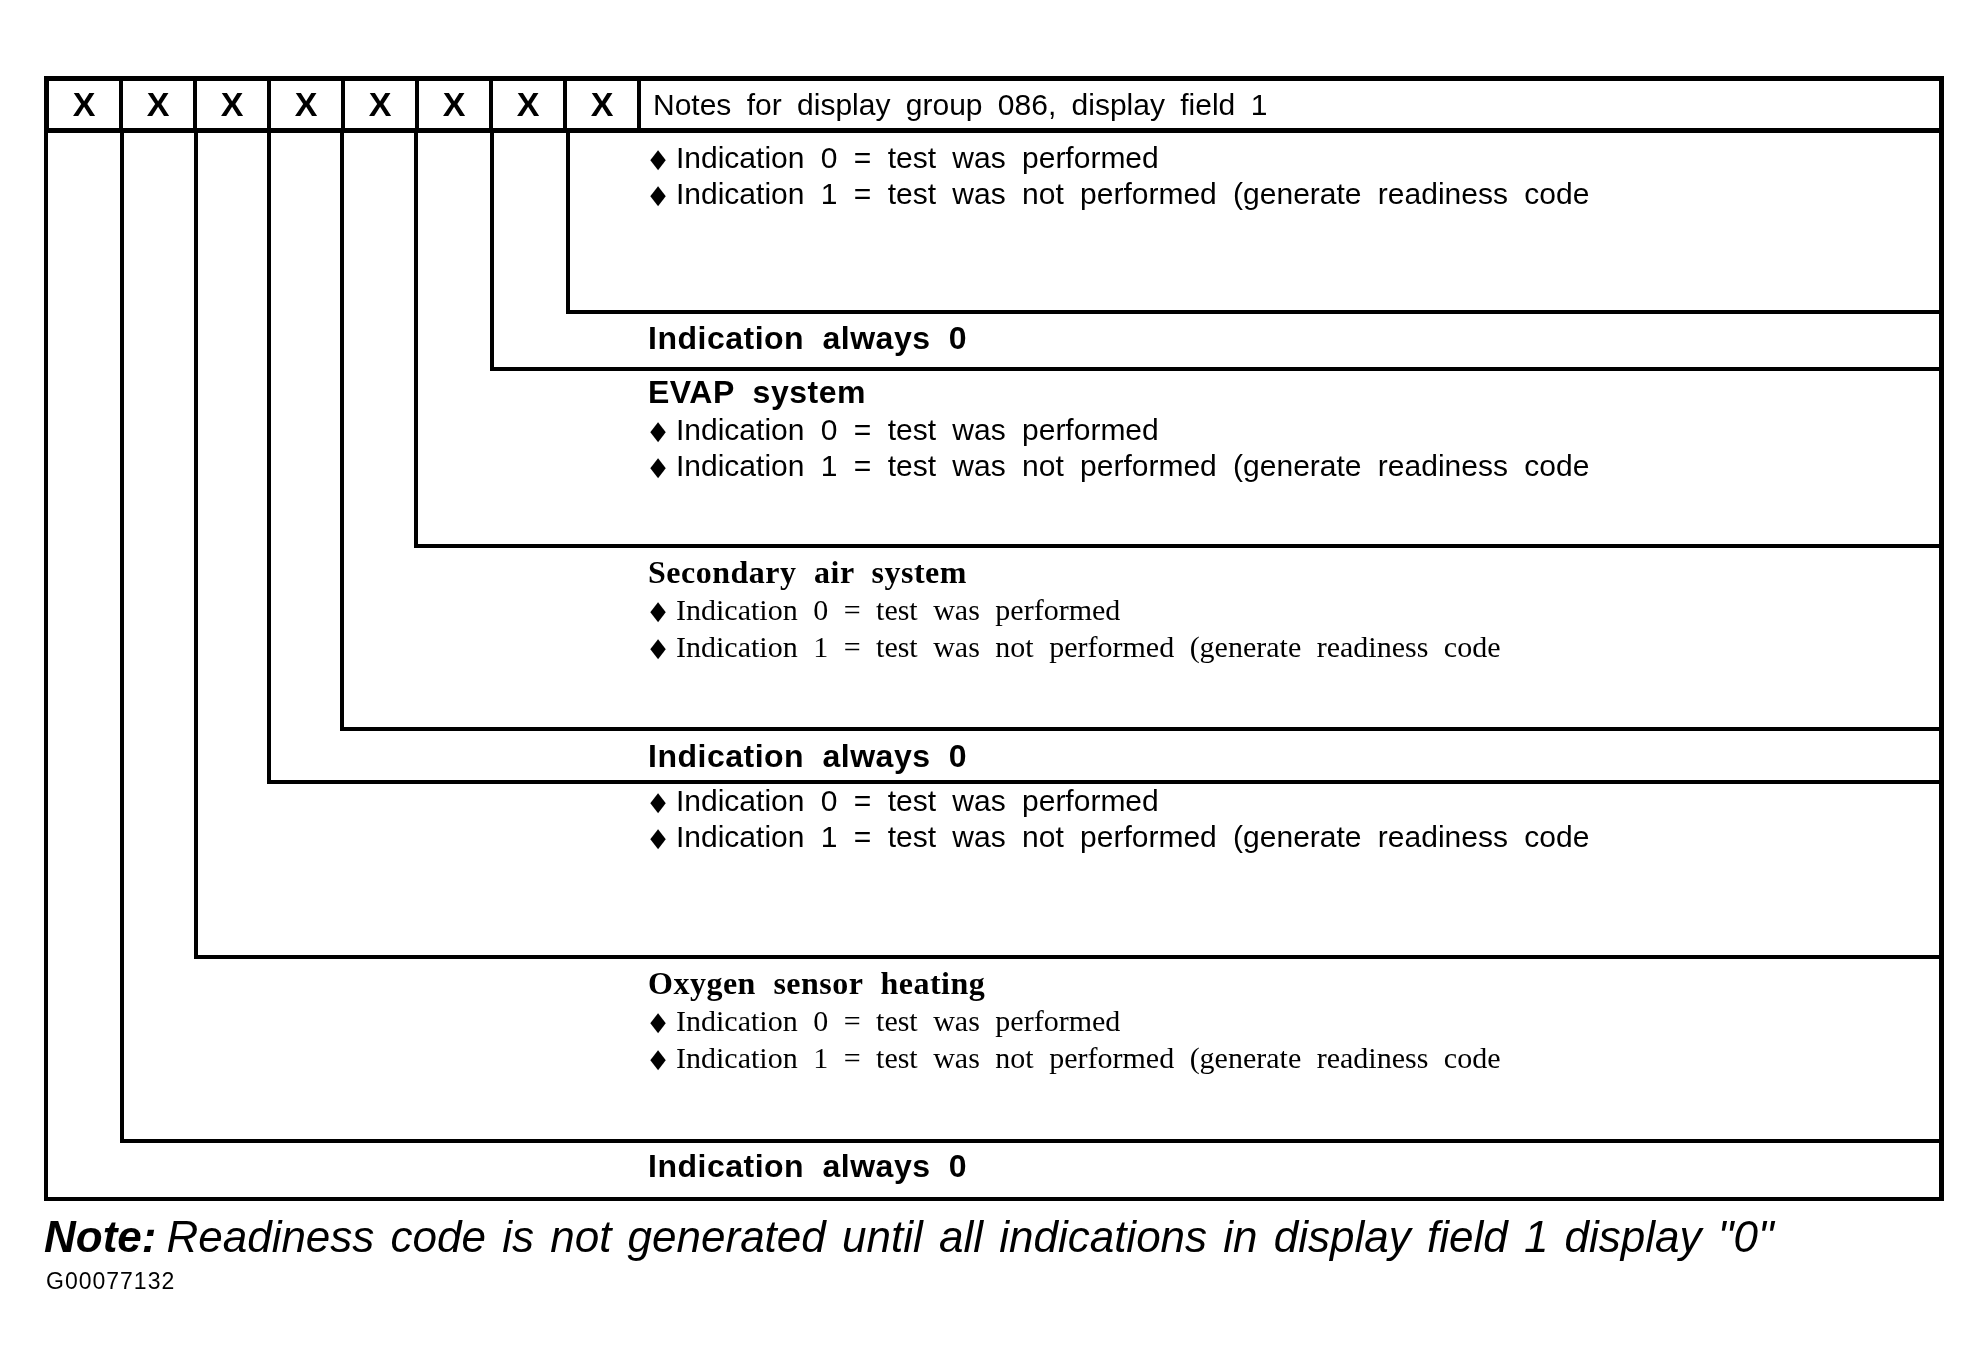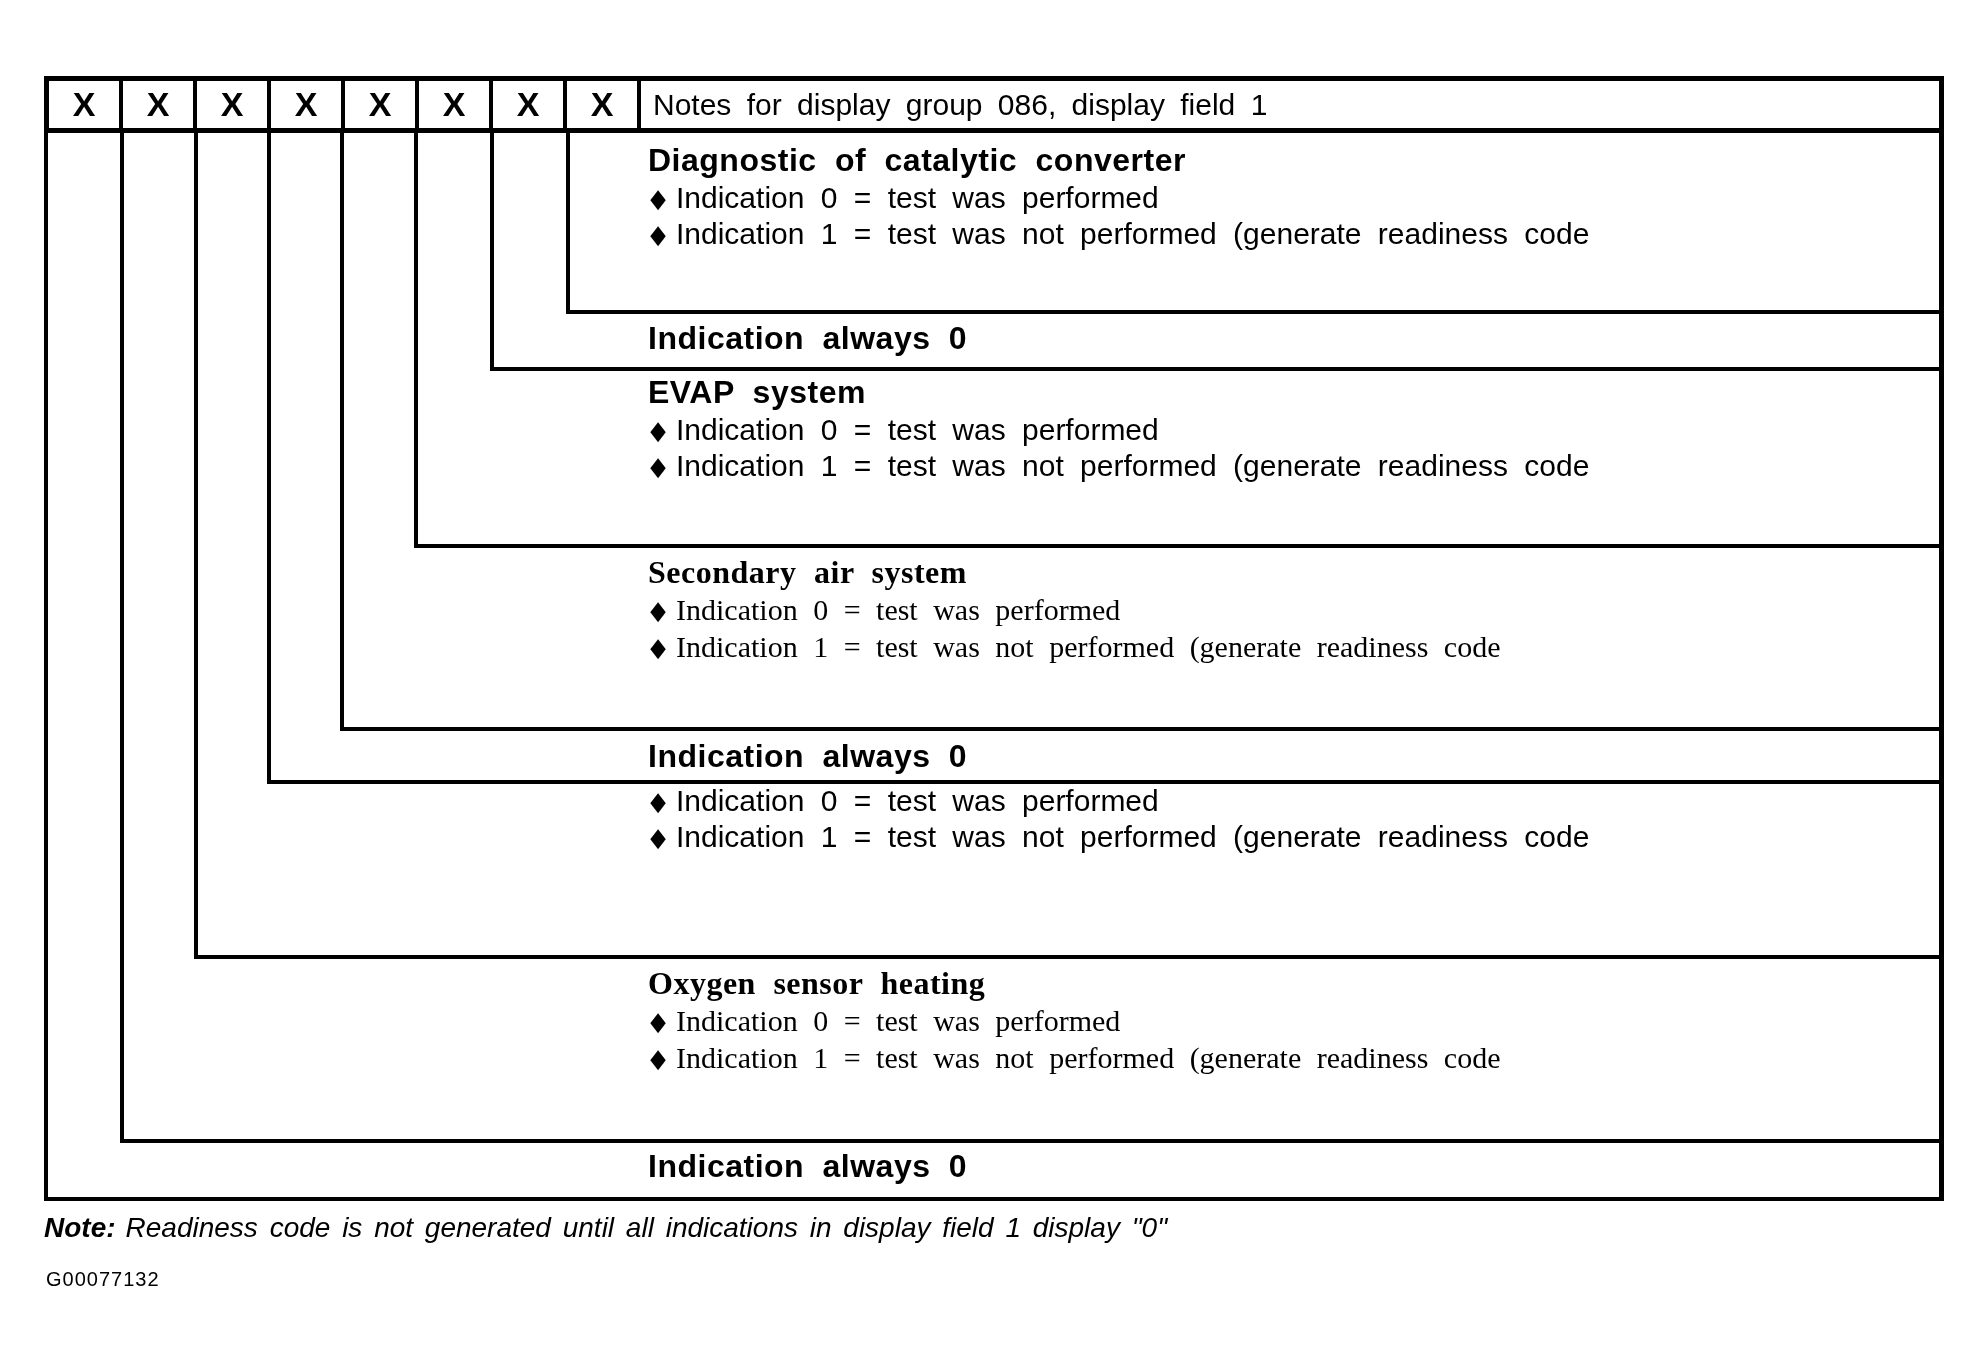--- a/index.html
+++ b/index.html
@@ -20,24 +20,24 @@
   .hline{position:absolute;height:4px;background:#000;}
   .rborder{position:absolute;width:5px;background:#000;}
 
   
   .block{position:absolute;left:648px;white-space:nowrap;}
   .btitle{font-weight:700;font-size:32px;line-height:40px;word-spacing:9px;letter-spacing:0.5px;}
   .brow{font-size:30px;line-height:36px;word-spacing:8px;}
   .dm{display:inline-block;font-size:26px;transform:scaleX(.78);vertical-align:1px;margin-right:8px;}
 
   
-  .note{position:absolute;left:44px;top:1212px;font-style:italic;font-size:28px;
+  .note{position:absolute;left:44px;top:1212px;font-style:italic;font-size:44px;
         white-space:nowrap;word-spacing:4px;}
   .note b{font-weight:700;margin-right:10px;}
-  .figid{position:absolute;left:46px;top:1268px;font-size:20px;letter-spacing:1px;}
+  .figid{position:absolute;left:46px;top:1268px;font-size:23px;letter-spacing:1px;}
 </style>
 </head>
 <body>
 
 <div class="stage">
 
   <div class="hdr">
     <div class="xcell">X</div>
     <div class="xcell">X</div>
     <div class="xcell">X</div>
@@ -63,21 +63,20 @@
   <div class="hline" style="left:566px;top:310px;width:1378px;"></div>
   <div class="hline" style="left:490px;top:367px;width:1454px;"></div>
   <div class="hline" style="left:414px;top:544px;width:1530px;"></div>
   <div class="hline" style="left:340px;top:727px;width:1604px;"></div>
   <div class="hline" style="left:267px;top:780px;width:1677px;"></div>
   <div class="hline" style="left:194px;top:955px;width:1750px;"></div>
   <div class="hline" style="left:120px;top:1139px;width:1824px;"></div>
   <div class="hline" style="left:44px;top:1197px;width:1900px;"></div>
 
   <div class="block" style="top:140px;">
-    <div class="btitle">Diagnostic of catalytic converter</div>
     <div class="brow"><span class="dm">◆</span><span>Indication 0 = test was performed</span></div>
     <div class="brow"><span class="dm">◆</span><span>Indication 1 = test was not performed (generate readiness code</span></div>
   </div>
 
   <div class="block" style="top:318px;">
     <div class="btitle">Indication always 0</div>
   </div>
 
   <div class="block" style="top:372px;">
     <div class="btitle">EVAP system</div>

